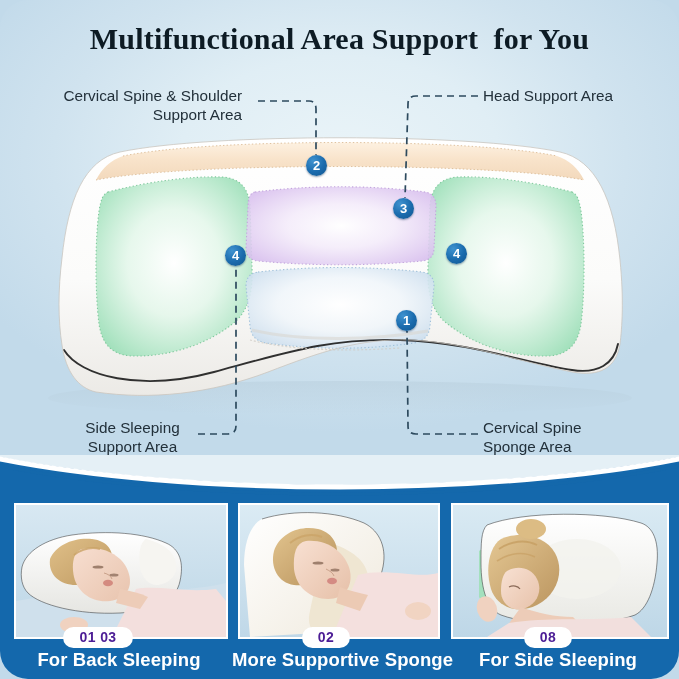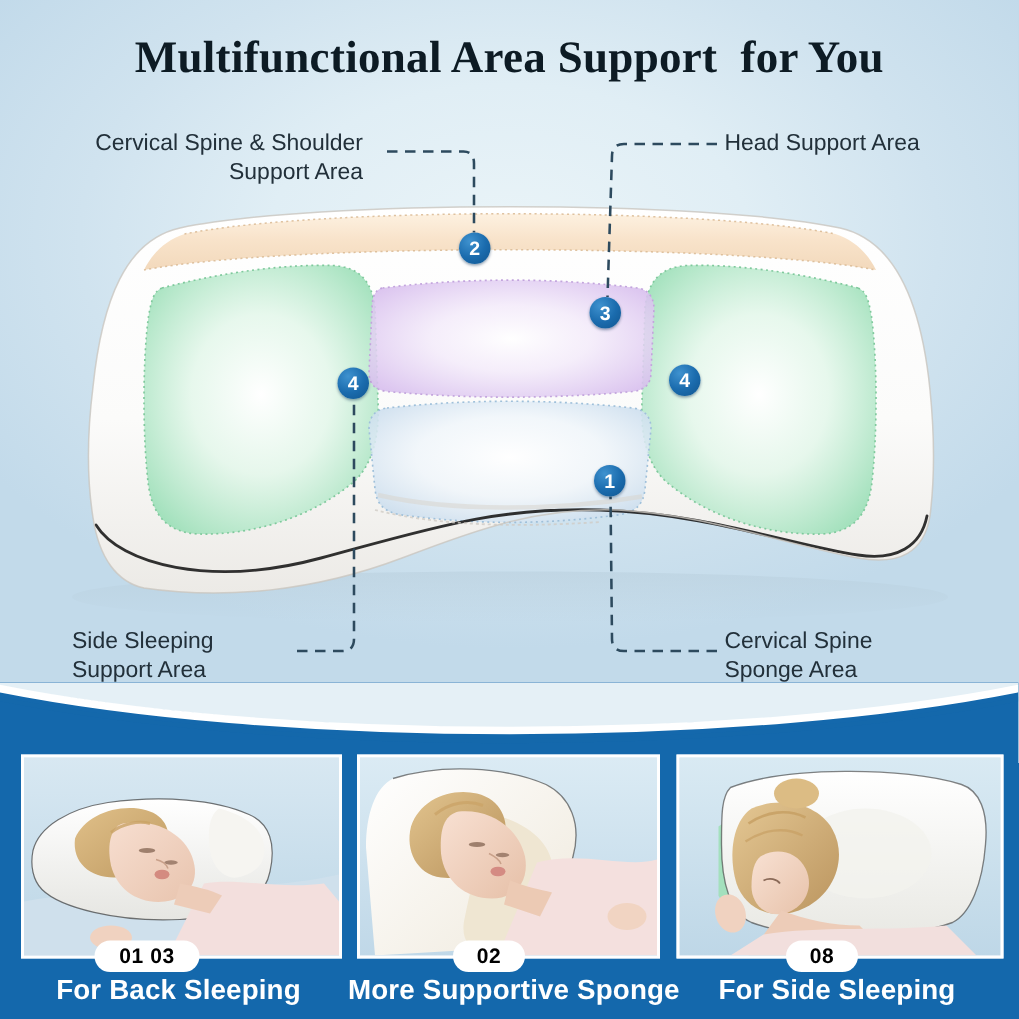--- a/index.html
+++ b/index.html
@@ -7,20 +7,21 @@
   body{
     width:679px;height:679px;
     font-family:"Liberation Sans", sans-serif;
     overflow:hidden;
     background:#c2daea;
   }
   #root{
     position:relative;
     width:679px;height:679px;
     overflow:hidden;
+    border-radius:28px;
   }
 
   
   .hero{
     position:absolute;left:0;top:0;width:679px;height:470px;
     background:
       radial-gradient(ellipse 62% 58% at 50% 34%, #eaf4f8 0%, #e0eef5 38%, #d0e3ef 68%, #c2daea 100%);
     overflow:hidden;
   }
 
@@ -38,21 +39,21 @@
   
   .callout{
     position:absolute;
     font-size:15.3px;
     line-height:19px;
     color:#22303a;
     white-space:pre-line;
   }
   .c-cervshoulder{ left:32px; top:86px; width:210px; text-align:right; }
   .c-head{ left:483px; top:86px; width:200px; text-align:left; }
-  .c-side{ left:48px; top:418px; width:155px; text-align:left; }
+  .c-side{ left:55px; top:418px; width:155px; text-align:center; }
   .c-cervical{ left:483px; top:418px; width:180px; text-align:left; }
 
   
   .leaders{position:absolute;left:0;top:0;width:679px;height:470px;pointer-events:none;}
 
   
   .badge{
     position:absolute;
     width:21px;height:21px;border-radius:50%;
     background:radial-gradient(circle at 34% 28%, #3f92cf 0%, #1b6cae 52%, #10558f 100%);
@@ -97,21 +98,21 @@
   .p3{left:451px;width:214px;}
 
   .photo{position:absolute;left:0;top:0;width:100%;height:100%;}
 
   .pill{
     position:absolute;
     top:172px;
     height:21px;
     border-radius:11px;
     background:#ffffff;
-    color:#000000;
+    color:#4c1d95;
     font-size:14px;
     font-weight:bold;
     line-height:21px;
     text-align:center;
     letter-spacing:.4px;
   }
   .pill1{left:63px;width:70px;}
   .pill2{left:302px;width:48px;}
   .pill3{left:524px;width:48px;}
 

